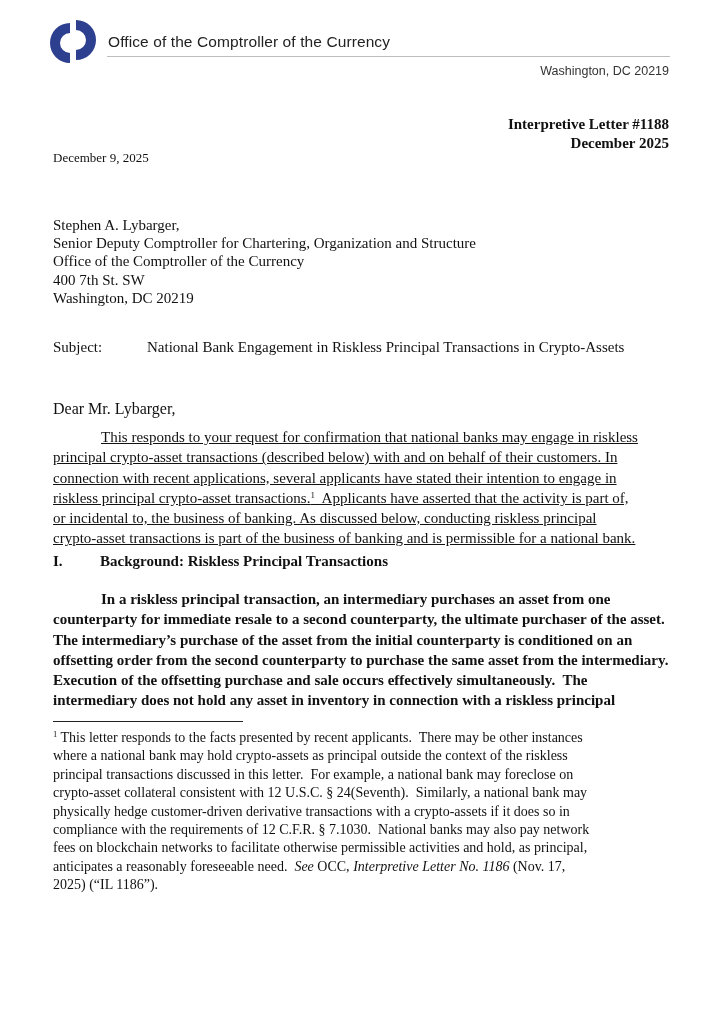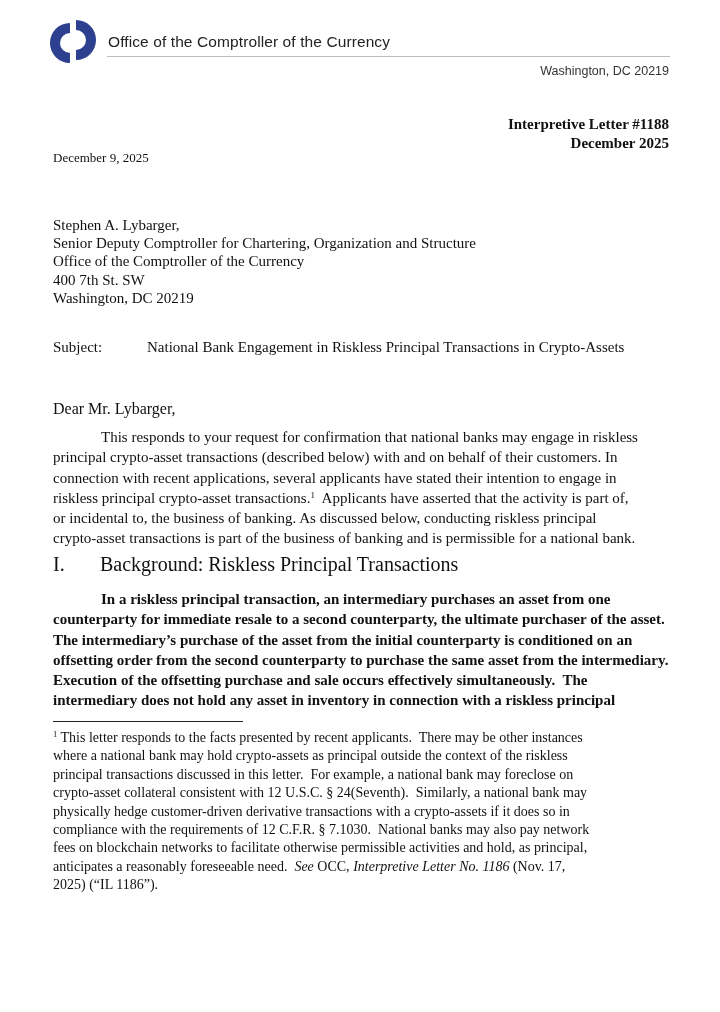--- a/index.html
+++ b/index.html
@@ -20,24 +20,24 @@
   .recipient div { white-space: nowrap; }
 
   .subject { position: absolute; left: 53px; top: 339px; font-size: 15px; white-space: nowrap; }
   .subject .lbl { display: inline-block; width: 94px; }
 
   .salutation { position: absolute; left: 53px; top: 400px; font-size: 16px; }
 
   .para { position: absolute; left: 53px; width: 618px; font-size: 15px; line-height: 20.3px; }
   .para .line { white-space: nowrap; display: block; }
   .para .indent { padding-left: 48px; }
-  .p1 { top: 427px; }
+  .p1 { top: 427px; text-decoration: underline; }
   .p2 { top: 589px; font-weight: bold; }
 
-  .section { position: absolute; left: 53px; top: 553px; font-size: 20px; font-weight: normal; white-space: nowrap; }
+  .section { position: absolute; left: 53px; top: 553px; font-size: 15px; font-weight: bold; white-space: nowrap; }
   .section .num { display: inline-block; width: 47px; }
 
   sup { font-size: 9px; vertical-align: 5px; line-height: 0; }
 
   .fn-rule { position: absolute; left: 53px; top: 721px; width: 190px; height: 1px; background: #222; }
   .footnote { position: absolute; left: 53px; top: 729px; width: 620px; font-size: 14px; line-height: 18.4px; }
   .footnote .line { white-space: nowrap; display: block; }
   .footnote sup { font-size: 8.5px; vertical-align: 5px; }
 </style>
 </head>

